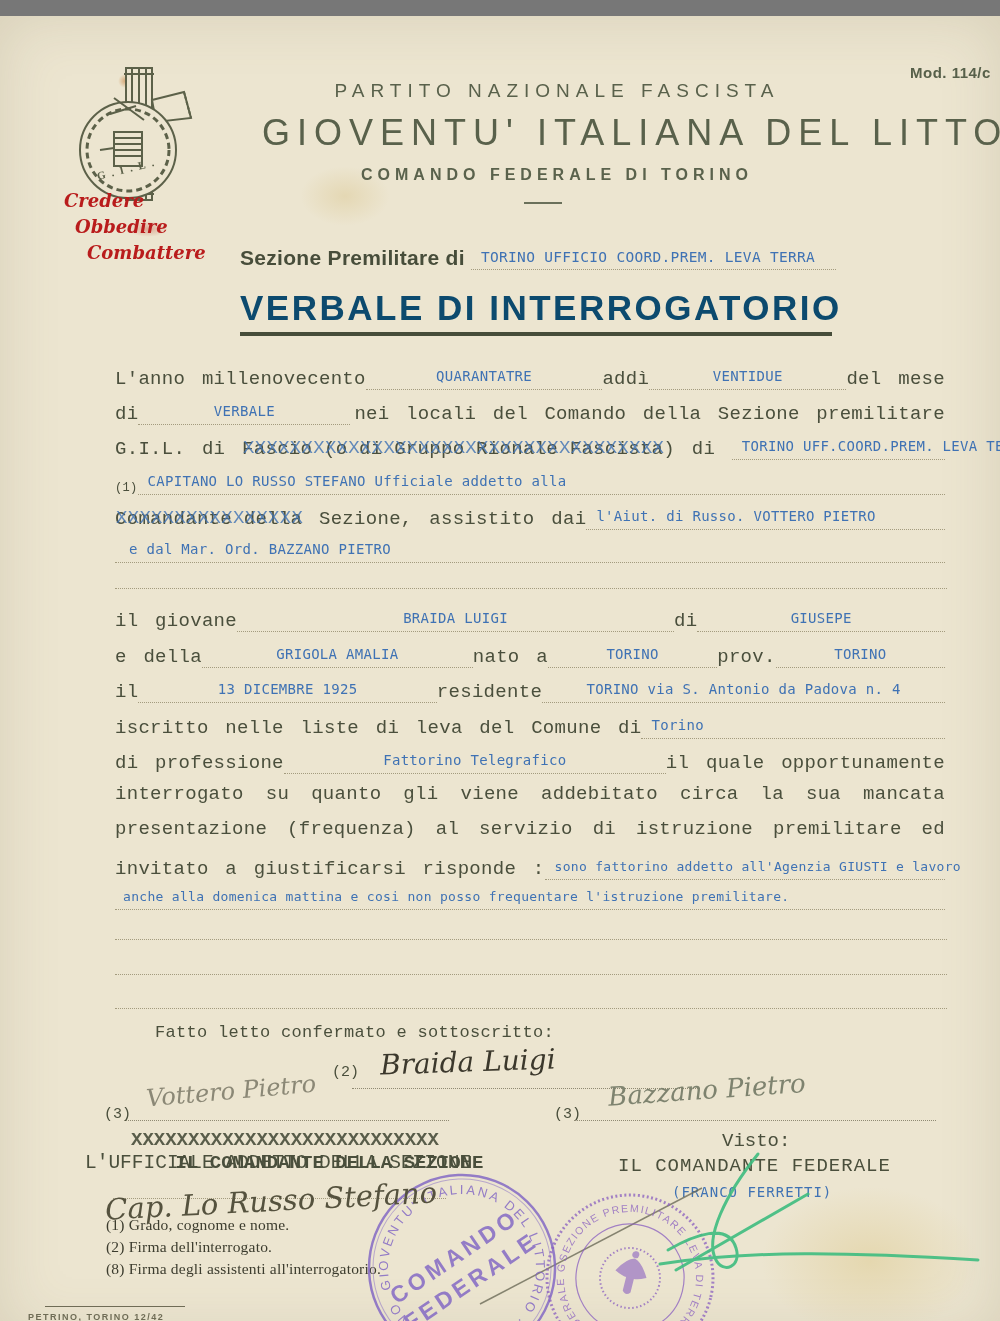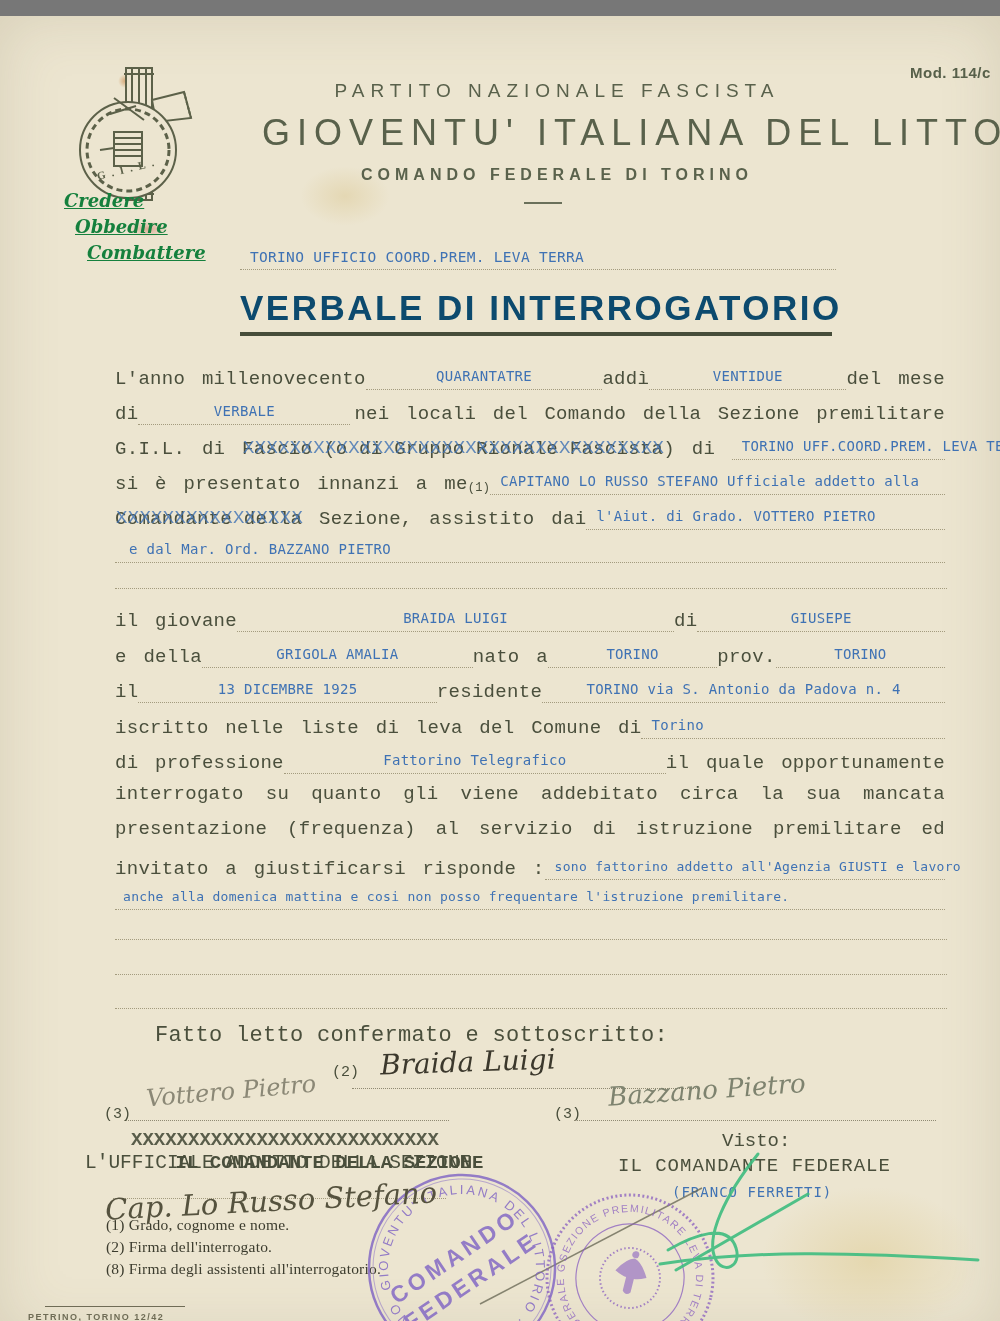--- a/index.html
+++ b/index.html
@@ -13,21 +13,21 @@
   .abs{position:absolute;}
   .stain{position:absolute; border-radius:50%; pointer-events:none;}
   
   .mod{font-weight:bold; font-size:15px; color:#57604a; letter-spacing:.5px;}
   .hline{width:590px; text-align:center; color:#59614b; white-space:nowrap;}
   .h-party{font-size:19px; letter-spacing:6px;}
   .h-org{font-size:36px; letter-spacing:7px;}
   .h-cmd{font-size:16px; letter-spacing:5px; font-weight:bold; color:#5a624c;}
   .h-dash{border-top:2px solid #6a705a; width:38px;}
   .motto{font-family:"DejaVu Serif",serif; font-style:italic; font-weight:bold;
-         font-size:18px; color:#15803d; line-height:26px;text-decoration:underline;}
+         font-size:18px; color:#b91c1c; line-height:26px;}
   
   .sezrow{display:flex; align-items:flex-end; width:596px;}
   .sezlabel{font-size:21px; font-weight:bold; color:#474d3a; white-space:pre; letter-spacing:.3px;}
   .doctitle{font-size:35px; font-weight:800; letter-spacing:2.5px; color:#0c4a6e; white-space:nowrap;}
   .titlebar{height:4px; background:#474d3a;}
   
   .bodyline{display:flex; align-items:flex-end; font-family:"Liberation Mono",monospace;
             font-size:19px; color:var(--print); height:26px; width:830px; letter-spacing:.3px;}
   .print{white-space:pre; word-spacing:5px;}
   .fill{flex:1; border-bottom:1px dotted #a39b7e; text-align:center; white-space:nowrap;
@@ -92,20 +92,21 @@
     <text x="50" y="118" font-family="Liberation Serif,serif" font-size="11" font-weight="bold" fill="#5c6149" transform="rotate(-14 50 118)" letter-spacing="6">G.I.L.</text>
   </svg>
 
   <div class="abs motto" style="left:64px;top:172px;">
     <div style="margin-left:0">Credere</div>
     <div style="margin-left:11px">Obbedire</div>
     <div style="margin-left:23px">Combattere</div>
   </div>
 
   <div class="abs sezrow" style="left:240px;top:228px;">
+    <span class="sezlabel">Sezione Premilitare di </span>
     <span class="fill left"><span class="typed" style="font-size:14.5px">TORINO UFFICIO COORD.PREM. LEVA TERRA</span></span>
   </div>
 
   <div class="abs doctitle" style="left:240px;top:272px;">VERBALE DI INTERROGATORIO</div>
   <div class="abs titlebar" style="left:240px;top:316px;width:592px;"></div>
 
   <div class="abs bodyline" style="left:115px;top:348px;">
     <span class="print">L'anno millenovecento</span>
     <span class="fill" style="flex-grow:1.2"><span class="typed">QUARANTATRE</span></span>
     <span class="print">addì</span>
@@ -120,29 +121,28 @@
   </div>
 
   <div class="abs bodyline" style="left:115px;top:418px;">
     <span class="print">G.I.L. di </span>
     <span class="xwrap"><span class="print" style="word-spacing:0">Fascio (o di Gruppo Rionale Fascista</span><span class="xover">XXXXXXXXXXXXXXXXXXXXXXXXXXXXXXXXXXXX</span></span>
     <span class="print">) di </span>
     <span class="fill left"><span class="typed">TORINO UFF.COORD.PREM. LEVA TERRA</span></span>
   </div>
 
   <div class="abs bodyline" style="left:115px;top:453px;">
-    <span class="print">si è presentato innanzi a me</span>
       <sup style="font-size:12px">(1)</sup>
     <span class="fill left"><span class="typed">CAPITANO LO RUSSO STEFANO Ufficiale addetto alla</span></span>
   </div>
 
   <div class="abs bodyline" style="left:115px;top:488px;">
     <span class="xwrap darkx"><span class="print" style="word-spacing:0">Comandante della</span><span class="xover" style="color:var(--blue);opacity:.8">XXXXXXXXXXXXXXXX</span></span>
     <span class="print"> Sezione, assistito dai</span>
-    <span class="fill left"><span class="typed">l'Aiut. di Grado. VOTTERO PIETRO</span></span>
+    <span class="fill left"><span class="typed">l'Aiut. di Russo. VOTTERO PIETRO</span></span>
   </div>
 
   <div class="abs bodyline" style="left:115px;top:521px;">
     <span class="fill left" style="padding-left:14px"><span class="typed">e dal Mar. Ord. BAZZANO PIETRO</span></span>
   </div>
 
   <div class="abs dotline" style="left:115px;top:571px;width:832px;"></div>
 
   <div class="abs bodyline" style="left:115px;top:590px;">
     <span class="print">il giovane</span>
@@ -187,21 +187,21 @@
   </div>
 
   <div class="abs bodyline" style="left:115px;top:868px;justify-content:flex-end;">
     <span class="fill left" style="padding-left:8px"><span class="typed sm">anche alla domenica mattina e cosi non posso frequentare l'istruzione premilitare.</span></span>
   </div>
 
   <div class="abs dotline" style="left:115px;top:922px;width:832px;"></div>
   <div class="abs dotline" style="left:115px;top:957px;width:832px;"></div>
   <div class="abs dotline" style="left:115px;top:991px;width:832px;"></div>
 
-  <div class="abs mono" style="left:155px;top:1007px;font-size:22px;letter-spacing:.3px;">Fatto letto confermato e sottoscritto:</div>
+  <div class="abs mono" style="left:155px;top:1007px;font-size:17px;letter-spacing:.3px;">Fatto letto confermato e sottoscritto:</div>
 
   <span class="abs ref" style="left:332px;top:1048px;">(2)</span>
   <div class="abs sigbox" style="left:352px;top:1030px;width:348px;height:42px;">
     <span class="sig" style="display:inline-block;font-size:28px;color:#3b382c;transform:rotate(-2deg);padding-left:28px;">Braida Luigi</span>
   </div>
 
   <span class="abs ref" style="left:104px;top:1090px;">(3)</span>
   <div class="abs sigbox" style="left:124px;top:1062px;width:325px;height:42px;">
     <span class="sig" style="display:inline-block;font-size:24px;color:var(--pencil);transform:rotate(-5deg);padding-left:22px;">Vottero Pietro</span>
   </div>

